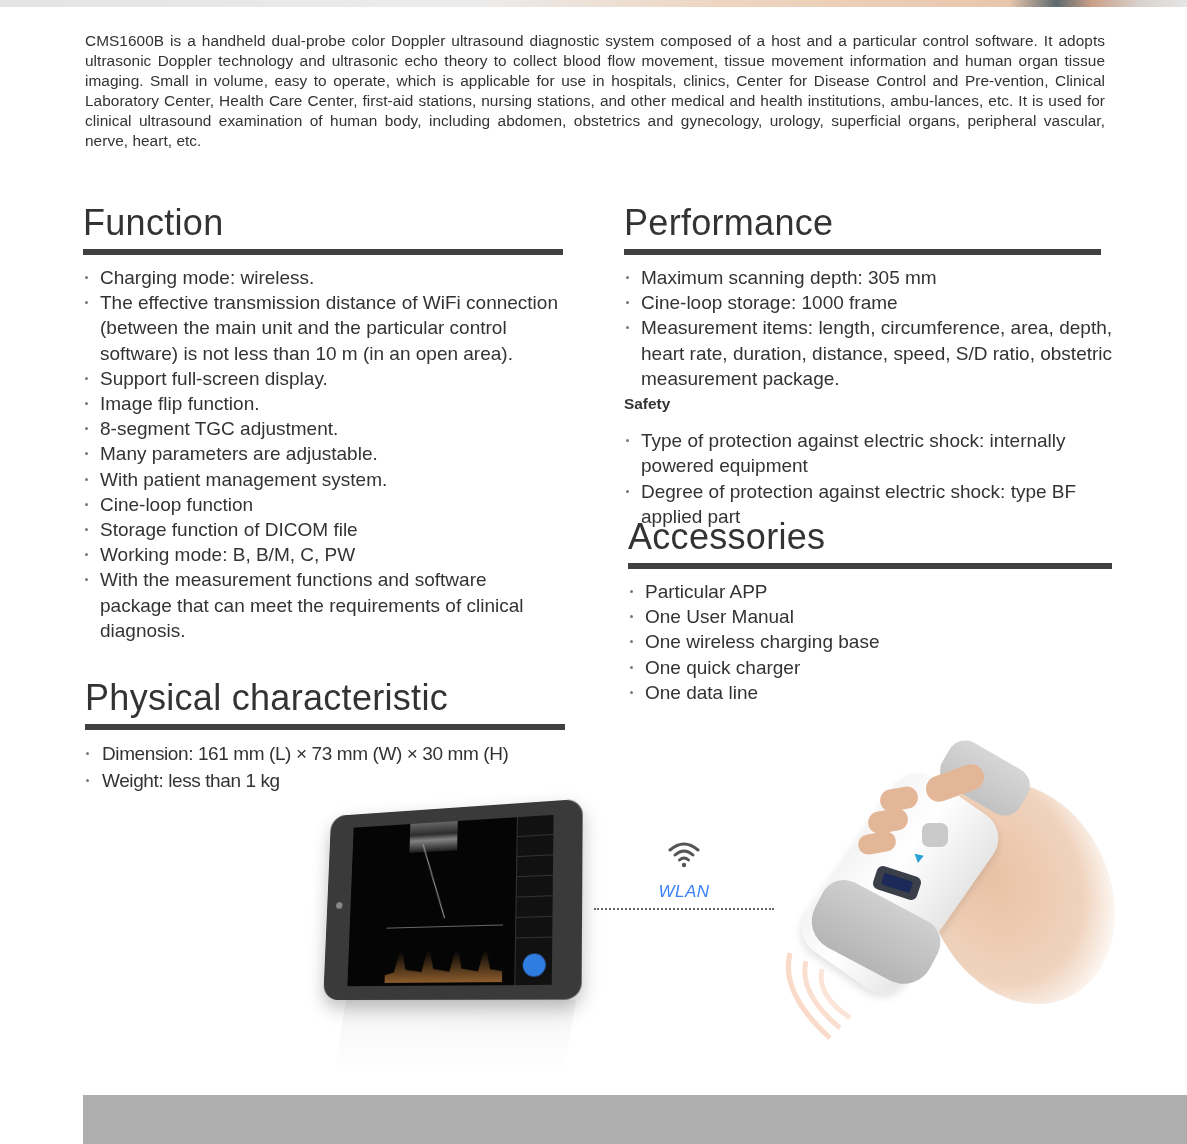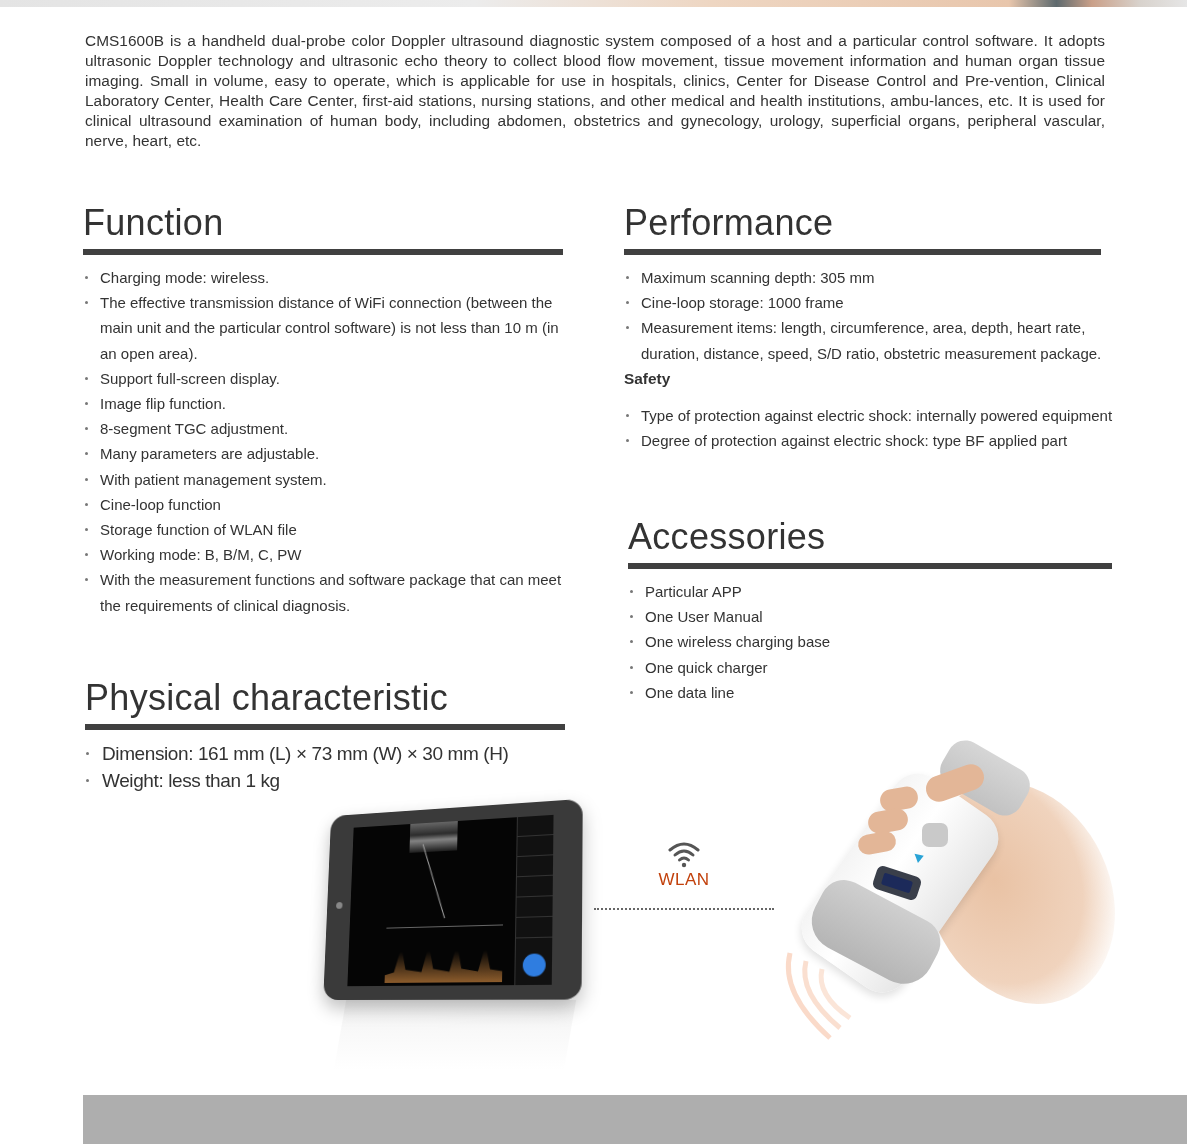--- a/index.html
+++ b/index.html
@@ -17,21 +17,21 @@
       text-align: justify;
     }
 
     .section { position: absolute; }
     .section h2 {
       font-weight: normal; font-size: 36px; color: #333; line-height: 40px;
       padding-bottom: 6px; border-bottom: 6px solid #404040; letter-spacing: 0.3px;
     }
     .section ul { list-style: none; margin-top: 10px; }
     .section li {
-      position: relative; padding-left: 17px; font-size: 15px; line-height: 25.2px; color: #333;
+      position: relative; padding-left: 17px; font-size: 19px; line-height: 25.2px; color: #333;
     }
     .section li::before {
       content: ""; position: absolute; left: 2px; top: 11px; width: 3px; height: 3px; border-radius: 50%; background: #777;
     }
     .sub-heading { font-weight: bold; font-size: 15.4px; line-height: 25.2px; color: #333; }
 
     #sec-function { left: 83px; top: 203px; width: 480px; }
     #sec-performance { left: 624px; top: 203px; width: 490px; }
     #sec-performance h2 { width: 477px; }
     #sec-accessories { left: 628px; top: 517px; width: 484px; }
@@ -68,21 +68,21 @@
     .tablet-reflection {
       position: absolute; left: 340px; top: 1000px; width: 230px; height: 70px;
       background: linear-gradient(180deg, rgba(235,235,235,0.6), rgba(255,255,255,0));
       transform: skewX(-10deg);
     }
 
     .wlan {
       position: absolute; left: 594px; top: 840px; width: 180px; height: 75px; text-align: center;
     }
     .wifi-icon { display: block; margin: 0 auto; width: 34px; height: 30px; }
-    .wlan-label { font-size: 17px; color: #c2410c; letter-spacing: 0.5px; margin-top: 0px; display: block; }
+    .wlan-label { font-size: 17px; color: #3b82f6; letter-spacing: 0.5px; margin-top: 12px; display: block; font-style: italic; }
     .wlan-dots { position: absolute; left: 0; top: 68px; width: 180px; height: 2px; border-top: 2px dotted #666; }
 
     .probe-wrap { position: absolute; left: 770px; top: 748px; width: 360px; height: 290px; }
     .arm {
       position: absolute; left: 160px; top: 30px; width: 180px; height: 230px;
       background: radial-gradient(ellipse at 40% 40%, #e9c2a4 0%, #f0d3bd 55%, rgba(255,255,255,0) 80%);
       border-radius: 50%;
       transform: rotate(-25deg);
     }
     .probe-body {
@@ -122,21 +122,21 @@
   <h2>Function</h2>
   <ul>
     <li>Charging mode: wireless.</li>
     <li>The effective transmission distance of WiFi connection (between the main unit and the particular control software) is not less than 10 m (in an open area).</li>
     <li>Support full-screen display.</li>
     <li>Image flip function.</li>
     <li>8-segment TGC adjustment.</li>
     <li>Many parameters are adjustable.</li>
     <li>With patient management system.</li>
     <li>Cine-loop function</li>
-    <li>Storage function of WLAN file</li>
+    <li>Storage function of DICOM file</li>
     <li>Working mode: B, B/M, C, PW</li>
     <li>With the measurement functions and software package that can meet the requirements of clinical diagnosis.</li>
   </ul>
 </section>
 
 <section class="section" id="sec-performance">
   <h2>Performance</h2>
   <ul>
     <li>Maximum scanning depth: 305 mm</li>
     <li>Cine-loop storage: 1000 frame</li>

